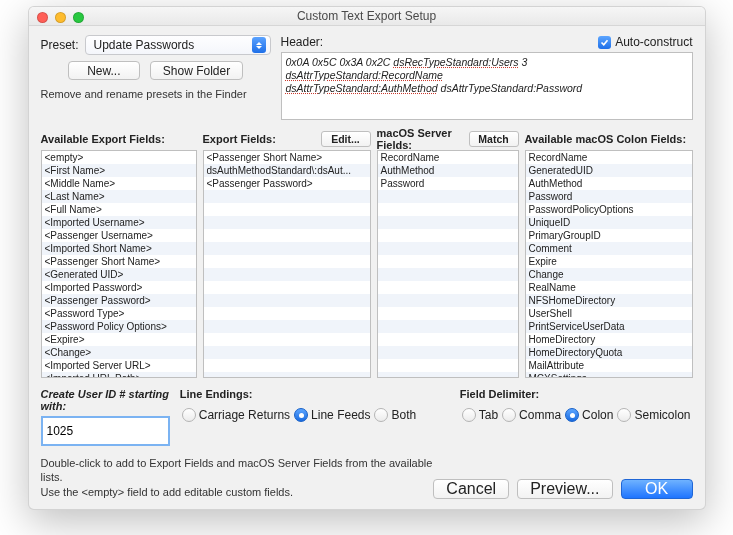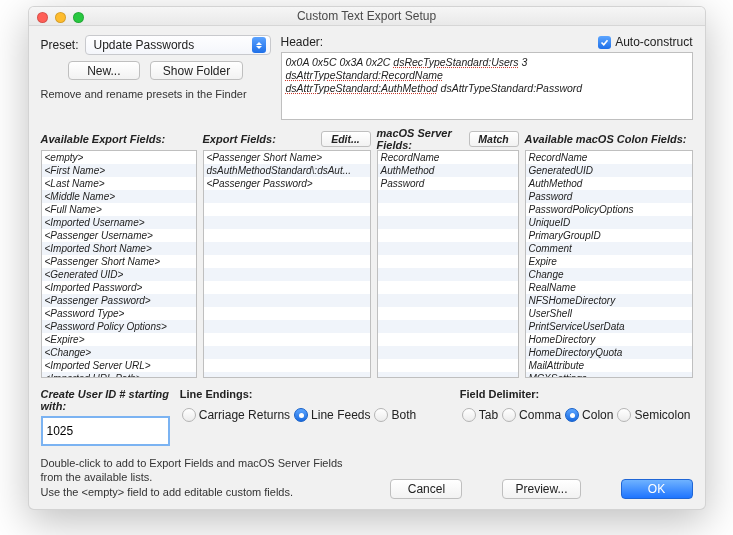--- a/index.html
+++ b/index.html
@@ -135,21 +135,21 @@
     line-height:1.25;
     word-break: break-word;
     font-style: italic;
   }
   .headerbox .u { text-decoration: underline; text-decoration-style: dotted; text-decoration-color: #c83a2e; color:#222;}
   .cols {
     display:flex;
     gap:6px;
     margin-top:10px;
   }
-  .col { display:flex; flex-direction:column;font-style:italic; }
+  .col { display:flex; flex-direction:column; }
   .col-label {
     display:flex;align-items:center;justify-content:space-between;
     font-size:11px; font-weight:600; margin-bottom:3px; height:17px;
   }
   .listbox {
     background:#fff;
     border:1px solid #bfbfbf;
     height:228px;
     overflow:hidden;
     position:relative;
@@ -205,21 +205,21 @@
   .radio.on .circ::after{
     content:"";width:5px;height:5px;border-radius:50%;background:#fff;
   }
   .helpnote {
     font-size:11px; color:#333; margin-top:10px; line-height:1.3;
   }
   .footerbtns {
     display:flex;gap:8px;justify-content:flex-end;margin-top:8px;
     align-items:center;
   }
-  .footerbtns .btn { min-width:72px; height:20px; font-size:12px;margin-left:32px;}
+  .footerbtns .btn { min-width:72px; height:20px; font-size:16px;}
   .footwrap{
     display:flex;justify-content:space-between;align-items:flex-end;
   }
 </style>
 </head>
 <body>
 
 <div class="window">
   <div class="titlebar">
     <div class="traffic">
@@ -273,22 +273,22 @@
 
     <div class="cols">
       <div class="col c1">
         <div class="col-label">
             <span>Available Export Fields:</span>
           </div>
         <div class="listbox">
           <div class="rows" id="list-available-export">
               <div class="row">&lt;empty&gt;</div>
               <div class="row">&lt;First Name&gt;</div>
+              <div class="row">&lt;Middle Name&gt;</div>
               <div class="row">&lt;Last Name&gt;</div>
-              <div class="row">&lt;Middle Name&gt;</div>
               <div class="row">&lt;Full Name&gt;</div>
               <div class="row">&lt;Imported Username&gt;</div>
               <div class="row">&lt;Passenger Username&gt;</div>
               <div class="row">&lt;Imported Short Name&gt;</div>
               <div class="row">&lt;Passenger Short Name&gt;</div>
               <div class="row">&lt;Generated UID&gt;</div>
               <div class="row">&lt;Imported Password&gt;</div>
               <div class="row">&lt;Passenger Password&gt;</div>
               <div class="row">&lt;Password Type&gt;</div>
               <div class="row">&lt;Password Policy Options&gt;</div>

